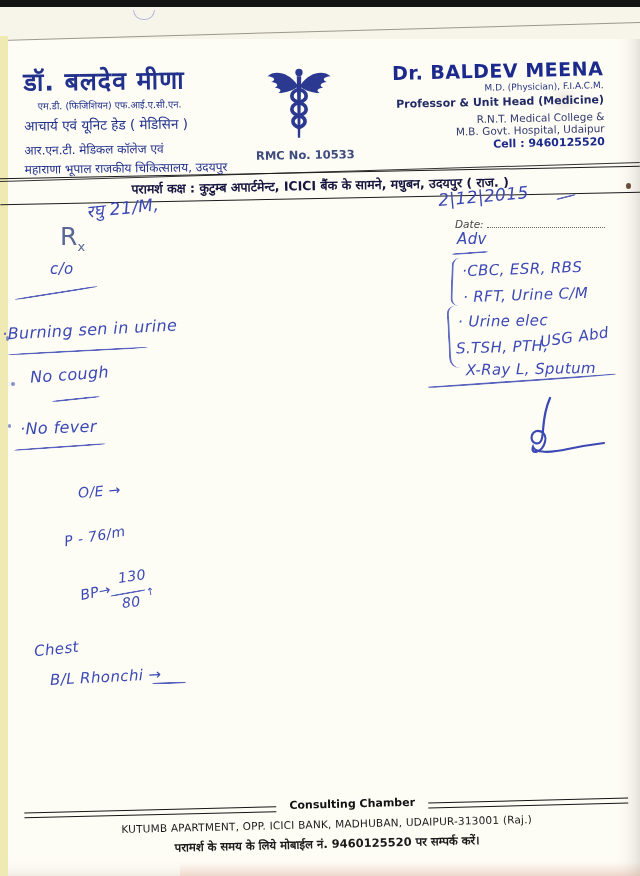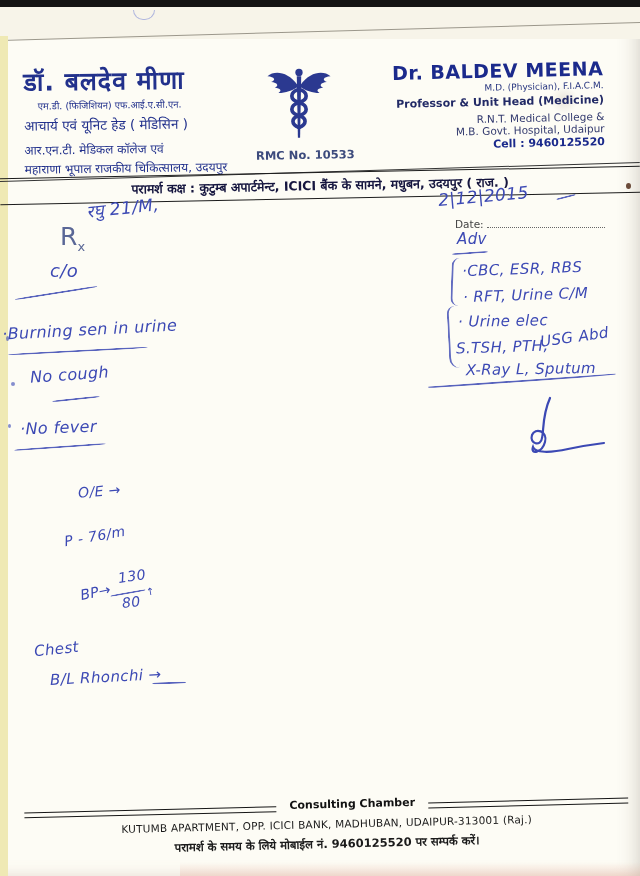--- a/index.html
+++ b/index.html
@@ -65,21 +65,21 @@
   <div class="rule" style="left:0;top:181px;width:640px;transform:rotate(-1.7deg);transform-origin:left center;border-top-width:1.2px;border-top-color:#333;"></div>
   <div class="abs" style="left:0;top:168px;width:640px;transform:rotate(-1.1deg);">
     <div class="rule" style="left:0;top:4px;width:640px;"></div>
     <div style="text-align:center;padding-top:9px;font-size:12.5px;font-weight:bold;color:#16163f;">परामर्श कक्ष : कुटुम्ब अपार्टमेन्ट, ICICI बैंक के सामने, मधुबन, उदयपुर ( राज. )</div>
     <div class="rule" style="left:0;top:30px;width:640px;"></div>
   </div>
 
   <div class="abs" style="left:60px;top:222px;color:#5a6796;font-size:25px;">
     <span>R</span><sub style="font-size:13px;">x</sub>
   </div>
-  <div class="abs" style="left:455px;top:218px;font-size:10.5px;color:#444;">
+  <div class="abs" style="left:455px;top:218px;font-size:10.5px;color:#444;font-style:italic;">
     <span>Date:</span>
     <span style="display:inline-block;width:118px;border-bottom:1.5px dotted #666;height:9px;"></span>
   </div>
 
   <div class="abs hw" style="left:86px;top:196px;font-size:17px;transform:rotate(-6deg);">रघु 21/M,</div>
   <div class="abs hw" style="left:438px;top:186px;font-size:17px;transform:rotate(-5deg);">2|12|2015</div>
   <div class="pen-line" style="left:556px;top:196px;width:20px;transform:rotate(-14deg);"></div>
 
   <div class="abs hw" style="left:457px;top:230px;font-size:15px;">Adv</div>
   <div class="pen-line" style="left:452px;top:252px;width:36px;transform:rotate(-4deg);"></div>
@@ -92,21 +92,21 @@
   <div class="abs hw" style="left:540px;top:328px;font-size:15px;transform:rotate(-8deg);">USG Abd</div>
   <div class="abs hw" style="left:466px;top:360px;font-size:15px;transform:rotate(-1deg);">X-Ray L, Sputum</div>
   <div class="pen-line" style="left:428px;top:380px;width:188px;border-top-width:2.5px;border-radius:0 0 60% 40%;transform:rotate(-4deg);"></div>
 
   <div class="abs" style="left:492px;top:392px;">
     <svg width="118" height="64" viewBox="0 0 118 64">
       <path d="M58,6 C50,24 52,38 50,46 C49,55 37,52 40,43 C43,35 56,39 53,50 C50,61 38,63 41,55 C43,61 58,61 76,57 C90,54 104,52 112,51" fill="none" stroke="#3c49b4" stroke-width="2.2" stroke-linecap="round"></path>
     </svg>
   </div>
 
-  <div class="abs hw" style="left:50px;top:260px;font-size:18px;">c/o</div>
+  <div class="abs hw" style="left:50px;top:260px;font-size:15px;">c/o</div>
   <div class="pen-line" style="left:14px;top:292px;width:84px;transform:rotate(-9deg);"></div>
   <div class="abs hw" style="left:2px;top:320px;font-size:16px;transform:rotate(-3deg);">·Burning sen in urine</div>
   <div class="pen-line" style="left:8px;top:350px;width:140px;transform:rotate(-3deg);"></div>
   <div class="abs hw" style="left:30px;top:365px;font-size:16px;transform:rotate(-4deg);">No cough</div>
   <div class="pen-line" style="left:52px;top:398px;width:48px;transform:rotate(-6deg);"></div>
   <div class="abs hw" style="left:20px;top:418px;font-size:16px;transform:rotate(-2deg);">·No fever</div>
   <div class="pen-line" style="left:14px;top:446px;width:92px;transform:rotate(-4deg);"></div>
 
   <div class="pen-mark" style="left:6px;top:336px;width:3px;height:5px;"></div>
   <div class="pen-mark" style="left:11px;top:382px;width:4px;height:4px;"></div>

